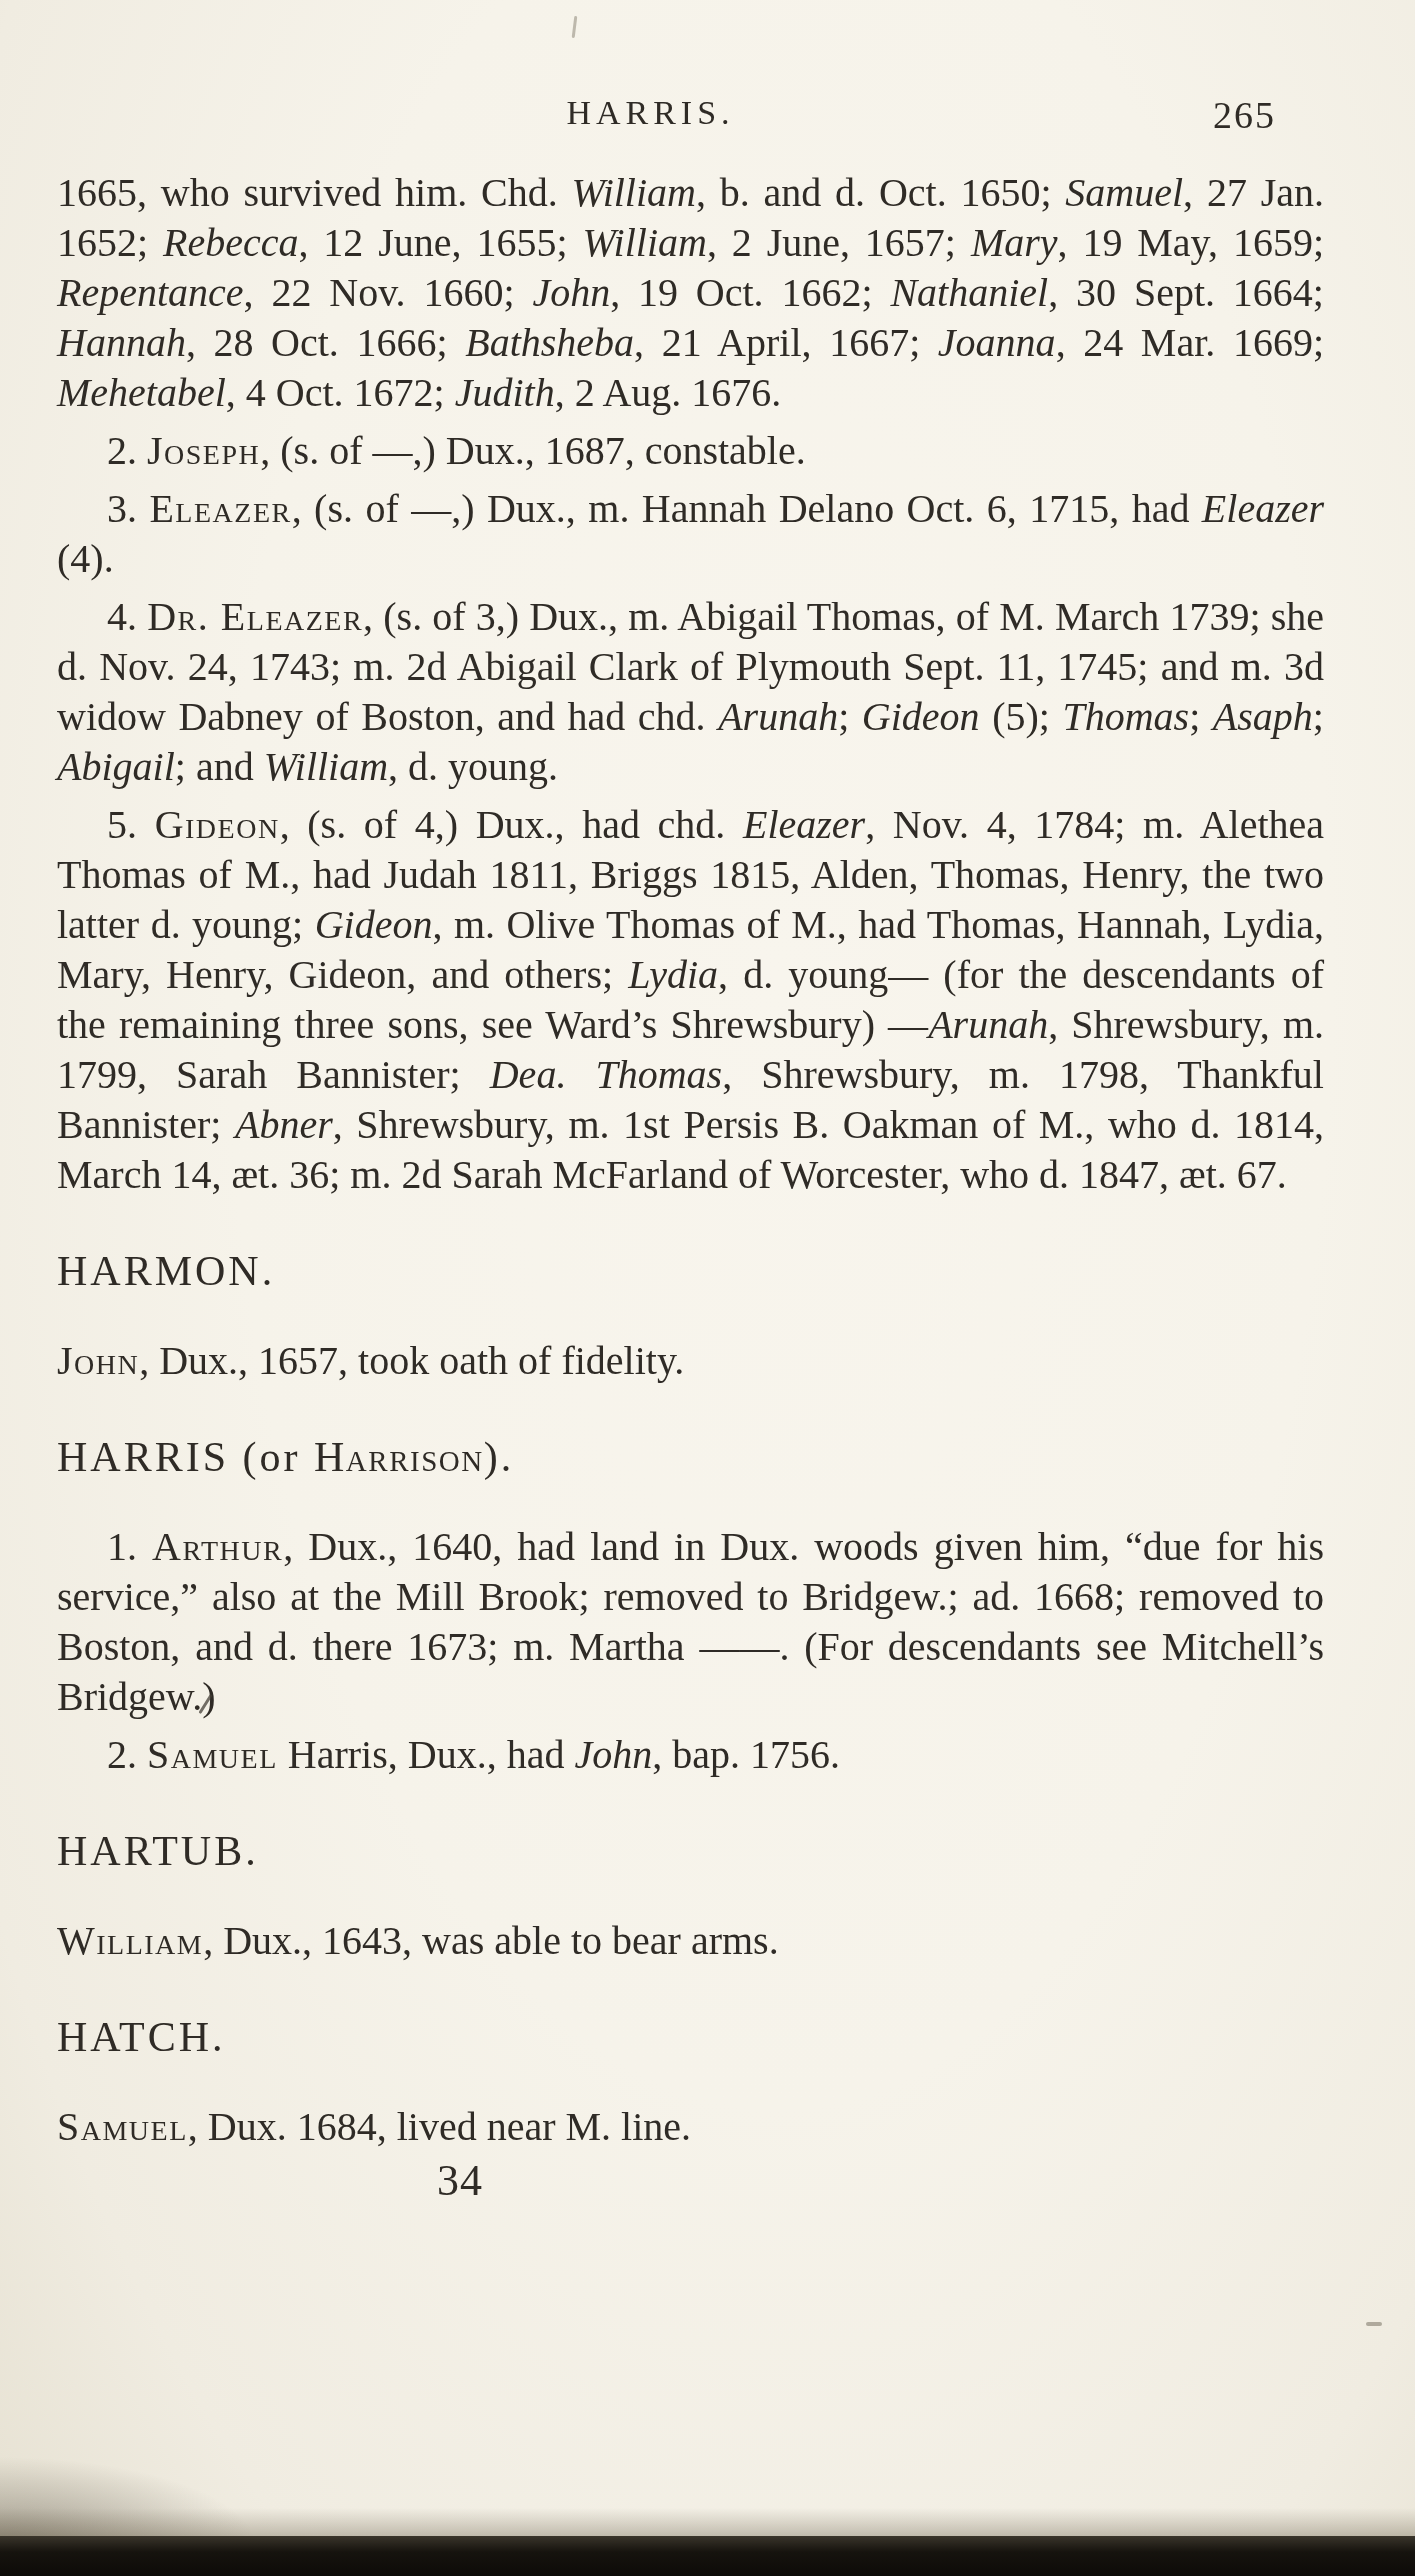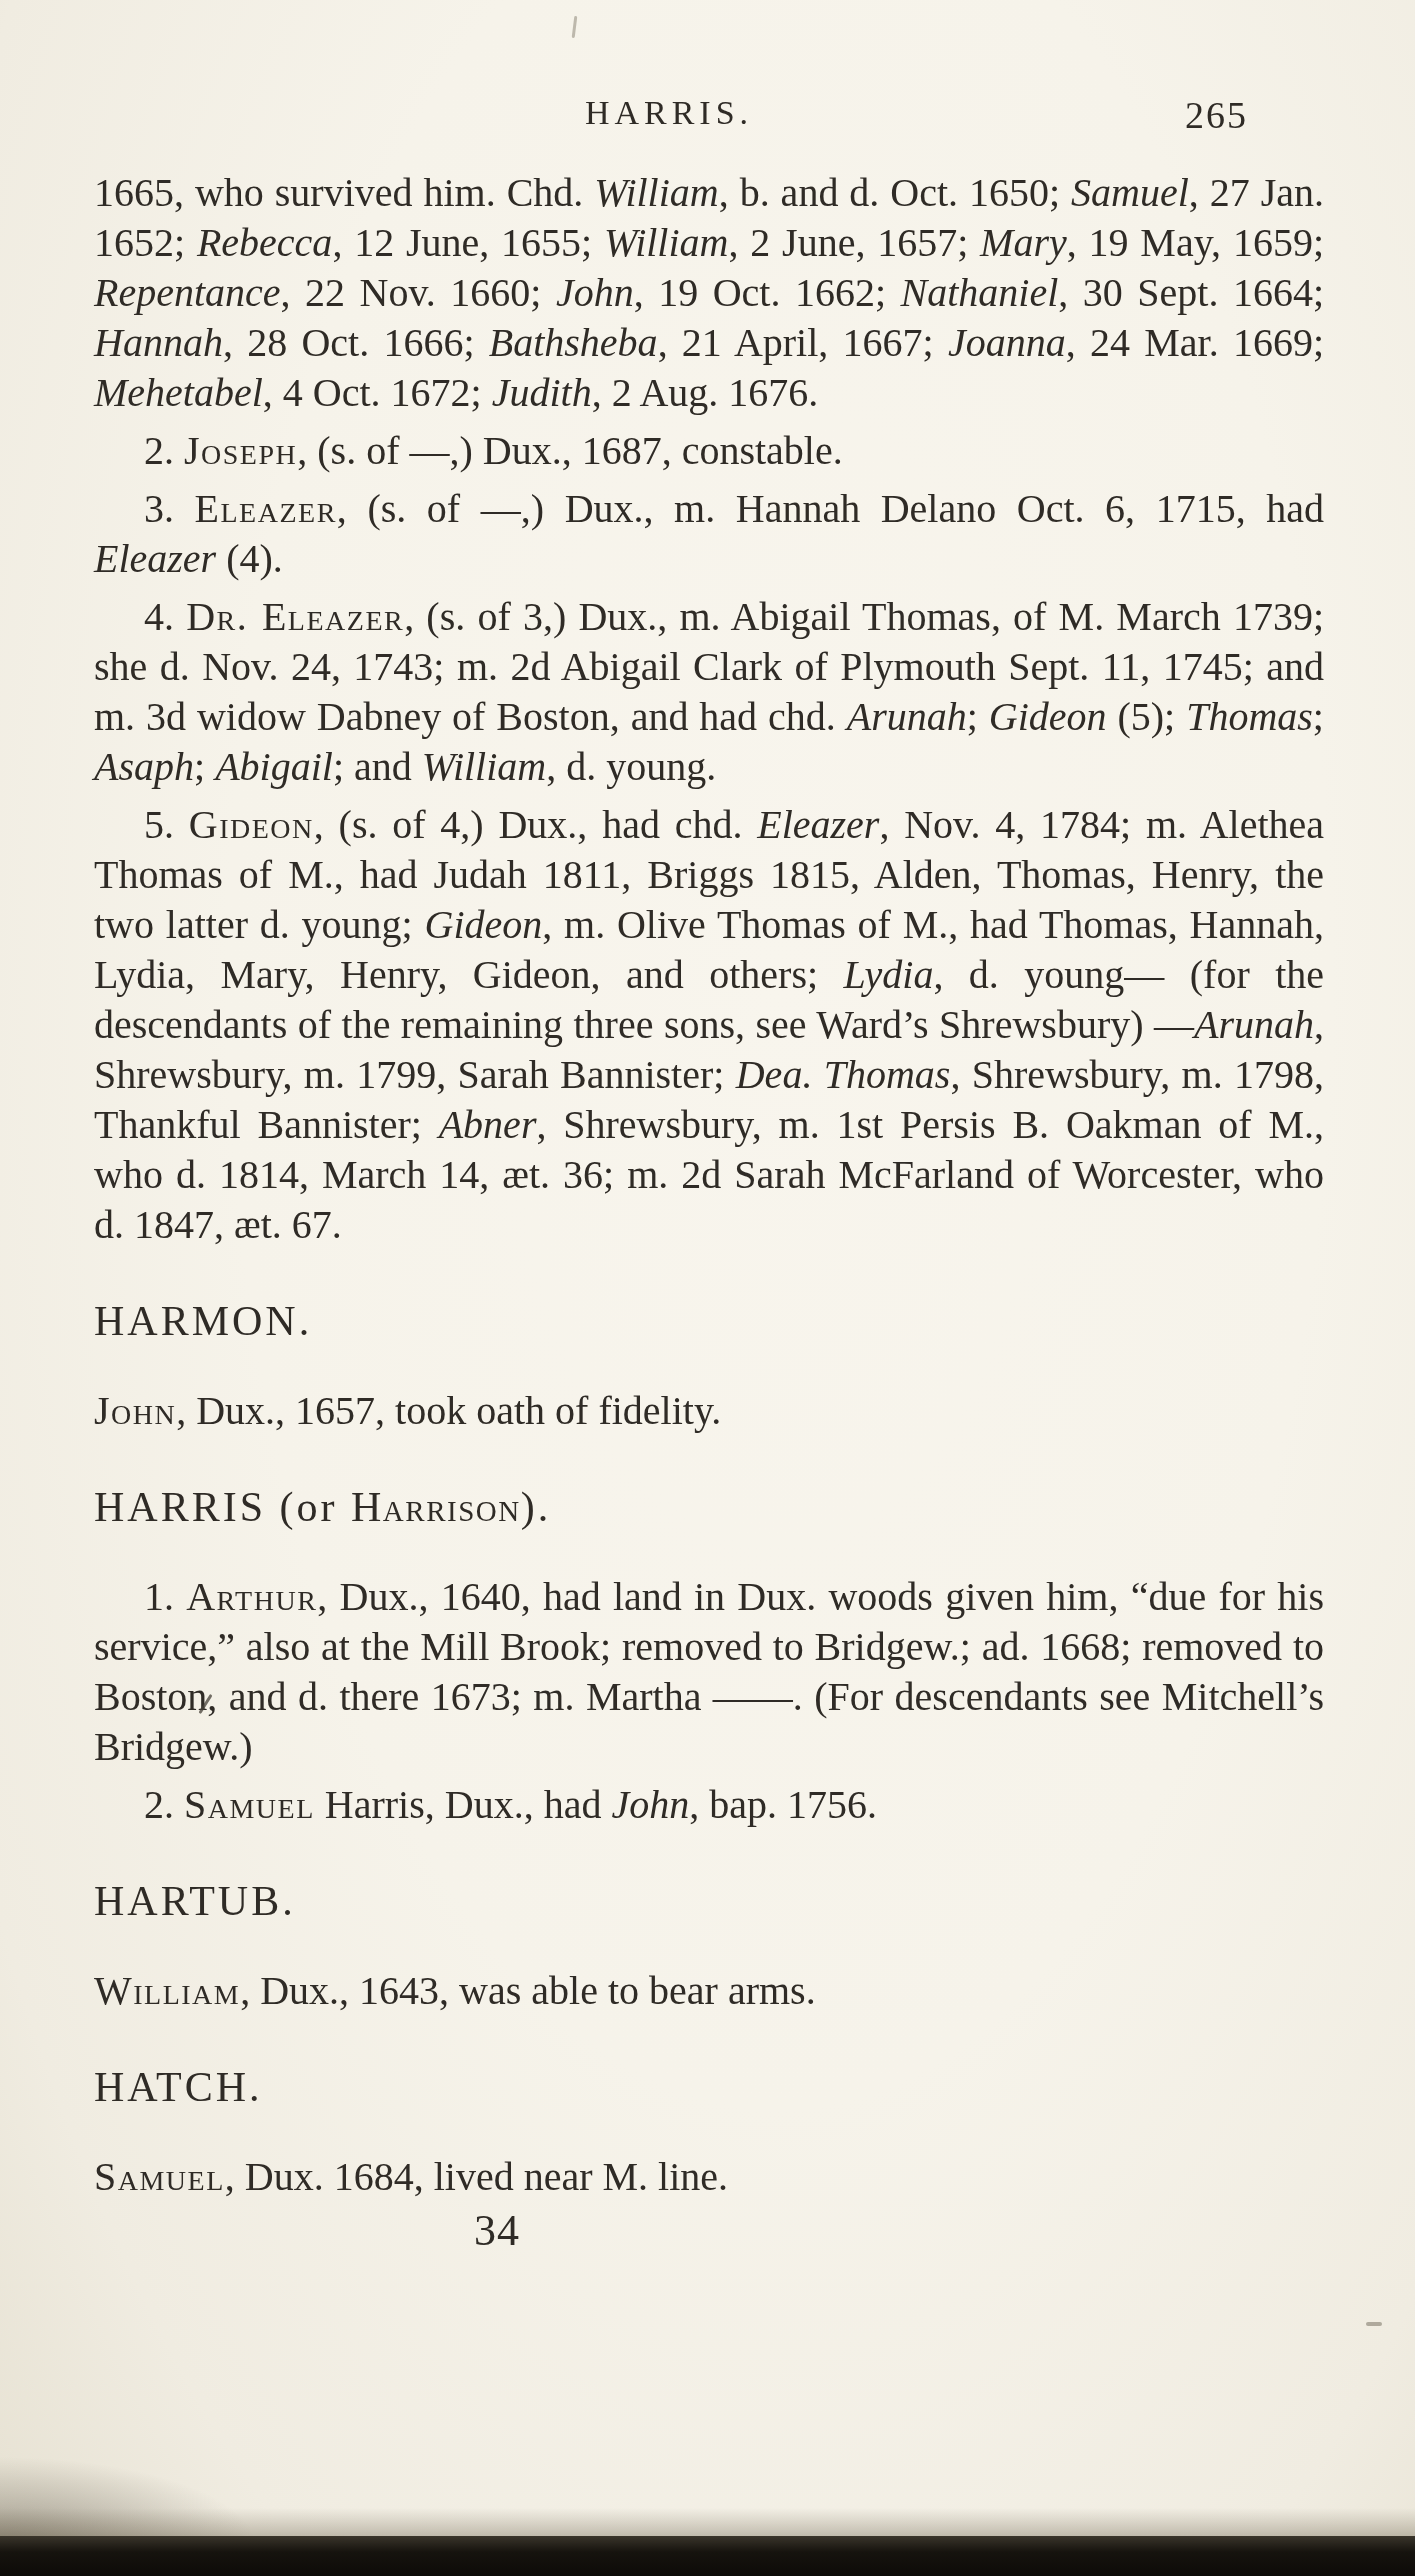--- a/index.html
+++ b/index.html
@@ -8,36 +8,36 @@
     position: relative; overflow: hidden;
     background: #e7e2d4;
     font-family: "Liberation Serif", "DejaVu Serif", serif;
   }
   .scan {
     position: absolute; inset: 0;
     background: radial-gradient(ellipse at 55% 38%, #f8f5ed 0%, #f6f3ea 50%, #f0ece1 82%, #e6e1d2 100%);
   }
   .page {
     position: relative;
-    padding: 88px 92px 0 94px;
+    padding: 88px 92px 0 57px;
     color: #2f2b26;
     font-size: 40px;
     line-height: 50px;
   }
   .running-header {
     position: relative;
     text-align: center;
     height: 46px;
     margin-bottom: 34px;
     font-size: 34px;
     letter-spacing: 5px;
   }
   .head-title { position: relative; left: -40px; }
   .page-num {
-    position: absolute; right: 76px; top: 2px;
+    position: absolute; right: 48px; top: 2px;
     font-size: 38px; letter-spacing: 2px;
   }
   .para { text-align: justify; margin: 8px 0 4px 0; }
   .para.indent { text-indent: 50px; }
   .heading {
     text-align: left;
     font-size: 42px;
     letter-spacing: 3px;
     margin: 46px 0 40px 0;
   }

